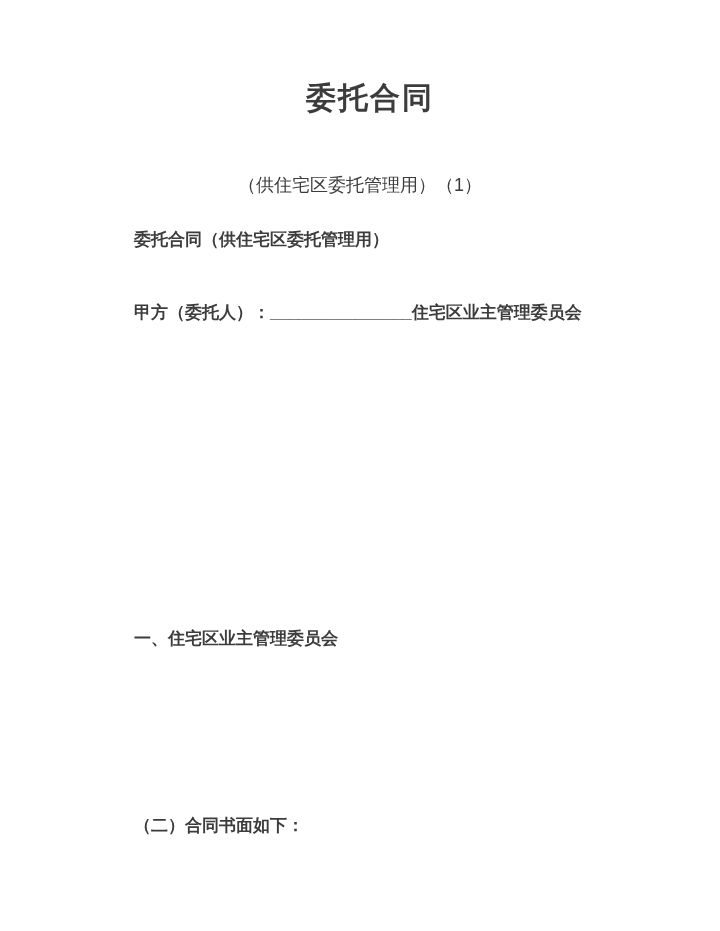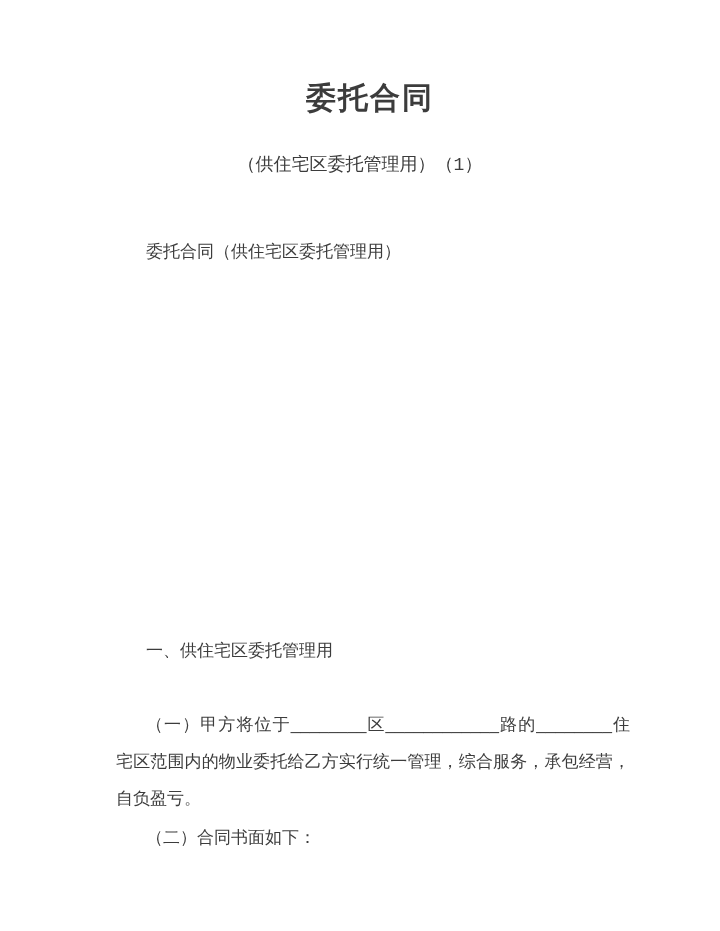--- a/index.html
+++ b/index.html
@@ -24,58 +24,58 @@
     margin: 0;
     text-align: center;
     font-size: 30px;
     font-weight: bold;
     letter-spacing: 2px;
     line-height: 36px;
     padding-left: 20px;
   }
   .doc-subtitle {
     position: absolute;
-    top: 152px;
+    top: 172px;
     left: 0;
     right: 0;
     text-align: center;
     font-size: 18px;
     line-height: 26px;
-    font-family: Liberation Mono, monospace;
   }
   .block {
     position: absolute;
     left: 104px;
     width: 514px;
-    margin: 12px;
+    margin: 0;
     font-size: 17px;
     line-height: 37px;
     text-align: justify;
+    font-weight: bold;
   }
   .indent {
     text-indent: 30px;
   }
   .blank {
     letter-spacing: 0;
     white-space: nowrap;
   }
 </style>
 </head>
 <body>
 
 <div class="page">
 
   <h1 class="doc-title">委托合同</h1>
 
   <div class="doc-subtitle">（供住宅区委托管理用）（1）</div>
 
   <p class="block indent" style="top:221px">委托合同（供住宅区委托管理用）</p>
 
+  <p class="block indent" style="top:294px"><span>甲方（委托人）：</span><span class="blank">_______________</span><span>住宅区业主管理委员会</span></p>
 
 
 
-  <p class="block indent" style="top:620px">一、供住宅区委托管理用</p>
+  <p class="block indent" style="top:620px">一、住宅区业主管理委员会</p>
 
-  <p class="block indent" style="top:694px"><span>（一）甲方将位于</span><span class="blank">________</span><span>区</span><span class="blank">____________</span><span>路的</span><span class="blank">________</span><span>住宅区范围内的物业委托给乙方实行统一管理，综合服务，承包经营，自负盈亏。</span></p>
 
   <p class="block indent" style="top:807px">（二）合同书面如下：</p>
 
 </div>
 
 </body></html>

